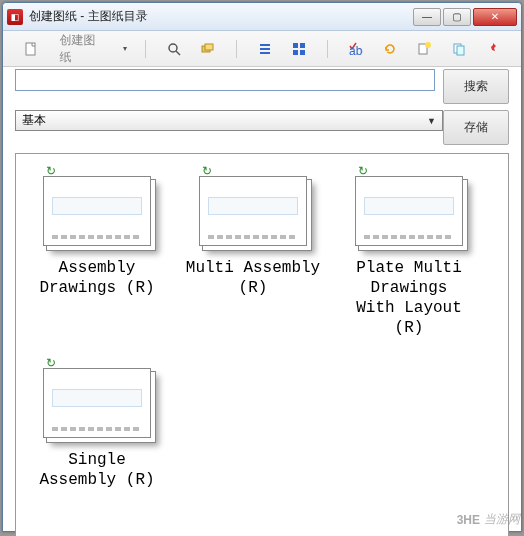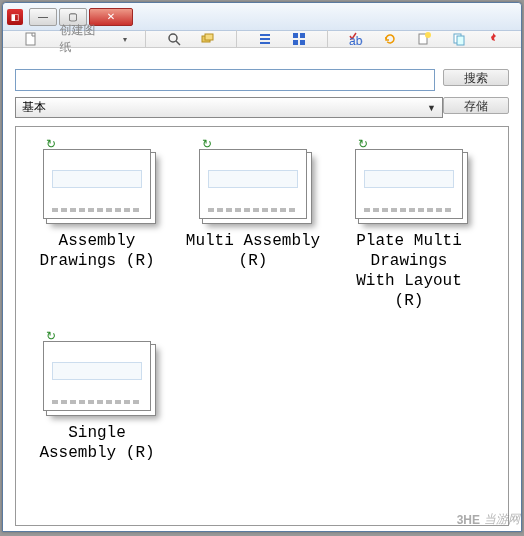--- a/index.html
+++ b/index.html
@@ -4,29 +4,29 @@
 <style>
 *{box-sizing:border-box;margin:0;padding:0;font-family:"Microsoft YaHei","Segoe UI",Arial,sans-serif;font-size:12px}
 body{background:#999;width:524px;height:536px;overflow:hidden;position:relative}
 .window{position:absolute;left:2px;top:2px;width:520px;height:530px;background:#fff;border:1px solid #5a7aa0;border-radius:4px 4px 0 0;box-shadow:0 0 3px rgba(0,0,0,.3)}
 .titlebar{height:28px;background:linear-gradient(#f5f9fd,#dde8f5);border-bottom:1px solid #b8c9de;display:flex;align-items:center;padding:0 4px;border-radius:4px 4px 0 0}
 .titlebar .app-icon{width:16px;height:16px;background:linear-gradient(#d33,#a11);border-radius:2px;margin-right:6px;display:flex;align-items:center;justify-content:center;font-size:9px;color:#fff}
 .titlebar .title{flex:1;color:#222}
 .winbtns{display:flex;gap:2px}
 .winbtn{width:28px;height:18px;background:linear-gradient(#f8f8f8,#d8d8d8);border:1px solid #a0a0a0;border-radius:2px;display:flex;align-items:center;justify-content:center;cursor:pointer;font-size:10px;color:#333}
 .winbtn.close{width:44px;background:linear-gradient(#e98,#c9302c);border-color:#a02825;color:#fff}
-.toolbar{height:17px;background:linear-gradient(#f8f8f8,#eee);border-bottom:1px solid #ccc;display:flex;align-items:center;padding:0 18px;gap:15px}
+.toolbar{height:36px;background:linear-gradient(#f8f8f8,#eee);border-bottom:1px solid #ccc;display:flex;align-items:center;padding:0 18px;gap:15px}
 .tbtn{width:20px;height:20px;display:flex;align-items:center;justify-content:center;cursor:pointer;border-radius:2px}
 .tlabel{color:#888;margin:0 4px}
 .tdrop{color:#555;font-size:8px;margin-left:-2px}
 .tsep{width:1px;height:18px;background:#ccc;margin:0 3px}
 .content{position:absolute;top:56px;left:0;right:0;bottom:0;padding:10px 12px}
 .searchrow{display:flex;gap:8px;margin-bottom:6px}
 .searchbox{flex:1;height:22px;border:1px solid #7a9ec5;padding:0 4px;background:#fff}
-.sidebtn{width:66px;height:17px;background:linear-gradient(#f5f5f5,#e0e0e0);border:1px solid #aaa;border-radius:2px;cursor:pointer;color:#333;font-size:12px}
+.sidebtn{width:66px;height:35px;background:linear-gradient(#f5f5f5,#e0e0e0);border:1px solid #aaa;border-radius:2px;cursor:pointer;color:#333;font-size:12px}
 .selectrow{display:flex;margin-bottom:8px}
 .selectbox{flex:1;height:21px;border:1px solid #888;background:linear-gradient(#fff,#e8e8e8);display:flex;align-items:center;padding:0 6px;cursor:pointer;position:relative}
 .selectbox::after{content:"▼";position:absolute;right:6px;font-size:9px;color:#333}
 .gallery{border:1px solid #999;height:400px;padding:10px;overflow:auto;background:#fff}
 .items{display:flex;flex-wrap:wrap;gap:18px 14px}
 .item{width:142px;display:flex;flex-direction:column;align-items:center;cursor:pointer}
 .refresh{align-self:flex-start;margin-left:18px;width:14px;height:14px;display:flex;align-items:center;justify-content:center;color:#2a8a2a;font-size:12px;margin-bottom:-2px}
 .thumb{width:108px;height:70px;background:#fff;border:1px solid #888;box-shadow:4px 4px 0 #fff,4px 4px 0 1px #888,8px 8px 6px rgba(0,0,0,.35);position:relative;margin-bottom:12px}
 .thumb::before{content:"";position:absolute;left:8px;right:8px;top:20px;height:16px;border:1px solid #cde;background:#f5f9fc}
 .thumb::after{content:"";position:absolute;left:8px;right:8px;bottom:6px;height:4px;background:repeating-linear-gradient(90deg,#bbb 0 6px,transparent 6px 9px)}
@@ -34,20 +34,21 @@
 .watermark{position:absolute;right:4px;bottom:8px;font-size:18px;color:rgba(120,120,120,.55);font-style:italic;pointer-events:none;display:flex;align-items:center;gap:4px}
 .watermark b{font-style:normal;font-weight:bold;color:rgba(100,100,100,.55)}
 svg{width:16px;height:16px}
 </style>
 </head>
 <body>
 
 <div class="window">
   <div class="titlebar">
     <div class="app-icon">◧</div>
+    <div class="title">创建图纸 - 主图纸目录</div>
     <div class="winbtns">
       <div class="winbtn">—</div>
       <div class="winbtn">▢</div>
       <div class="winbtn close">✕</div>
     </div>
   </div>
 
   <div class="toolbar">
     <div class="tbtn">
         <svg viewBox="0 0 16 16">

